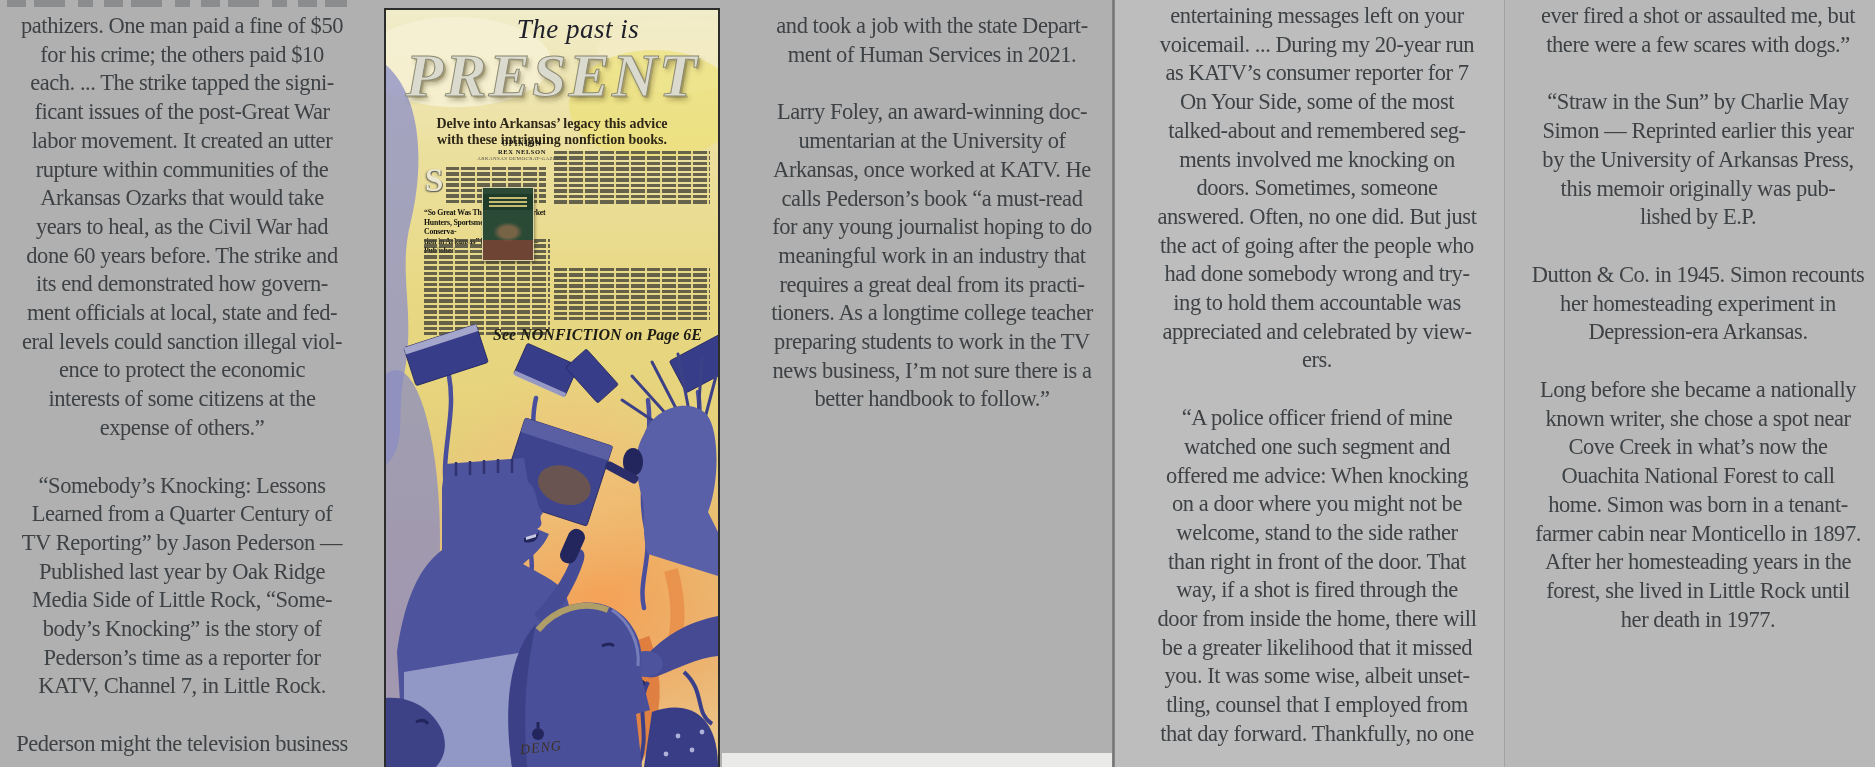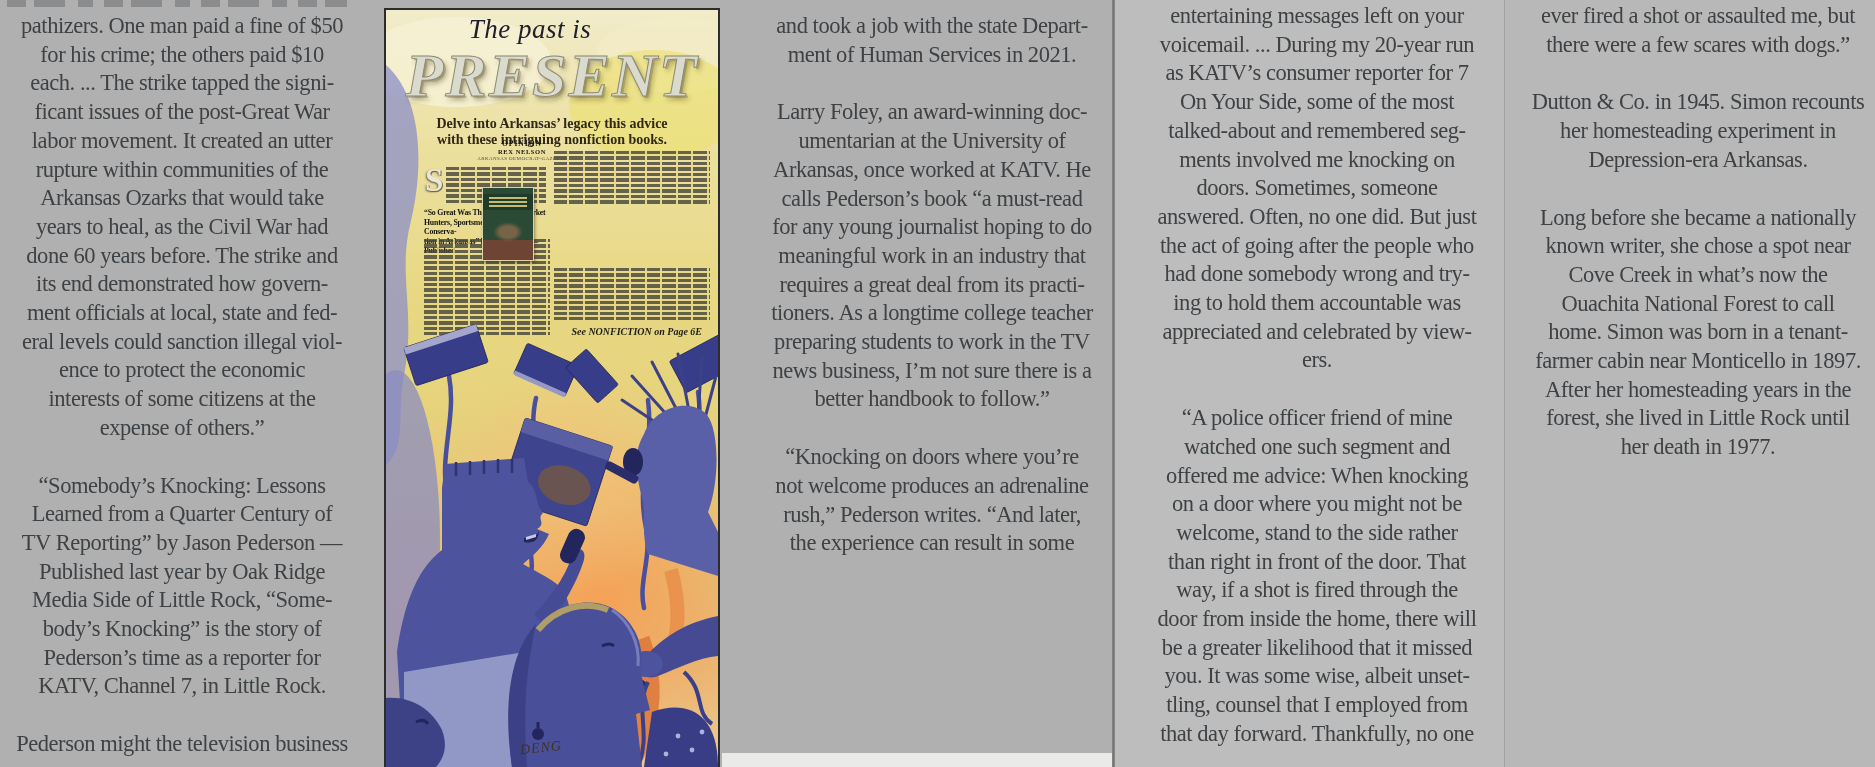--- a/index.html
+++ b/index.html
@@ -31,41 +31,41 @@
     background:repeating-linear-gradient(90deg,#5d6064 0 19px,transparent 19px 27px,#5d6064 27px 58px,transparent 58px 71px,#5d6064 71px 86px,transparent 86px 97px);}
 
   
   .poster{position:absolute;left:384px;top:8px;width:336px;height:759px;
     box-sizing:border-box;border:2px solid #2c2c2c;border-bottom:none;
     background:#e8db8d;overflow:hidden;}
   .poster svg{position:absolute;left:0;top:0;pointer-events:none;}
   .p-layer{position:absolute;left:0;top:0;width:332px;height:757px;}
 
   .p-kicker{position:absolute;left:0;top:4px;width:288px;text-align:center;
-    font-style:italic;font-size:27px;color:#20202b;letter-spacing:.5px;}
+    font-style:italic;font-size:27px;color:#20202b;letter-spacing:.5px;padding-left:48px;}
   .p-title{position:absolute;left:0;top:30px;width:332px;text-align:center;
     font-style:italic;font-size:62px;font-weight:bold;letter-spacing:2px;
     color:#dadace;-webkit-text-stroke:1px #8c8a72;
     text-shadow:2px 2px 0 rgba(120,110,70,.35), 3px 4px 5px rgba(70,60,20,.4);}
   .p-subtitle{position:absolute;left:0;top:106px;width:332px;text-align:center;
     font-weight:bold;font-size:14px;line-height:15.5px;color:#2f2818;white-space:pre-line;}
   .p-opinion{position:absolute;left:0;top:130px;width:222px;text-align:center;color:#161616;margin-left:25px;}
   .p-opinion .op{font-weight:bold;font-size:7.5px;letter-spacing:1px;line-height:8px;}
   .p-opinion .by{font-weight:bold;font-size:6.5px;letter-spacing:.6px;line-height:7.5px;}
   .p-opinion .org{font-size:5px;letter-spacing:.4px;line-height:6px;color:#4a4a42;}
   .p-dropcap{position:absolute;left:39px;top:155px;font-size:33px;line-height:30px;
     color:#ece7cf;text-shadow:1px 1px 0 #6a6a5a,-1px 1px 2px #6a6a5a;font-weight:bold;}
   .greek{position:absolute;opacity:.8;
     background-image:
       repeating-linear-gradient(90deg,rgba(232,219,141,0) 0 13px,rgba(232,219,141,.95) 13px 15px,rgba(232,219,141,0) 15px 29px,rgba(232,219,141,.95) 29px 31px),
       repeating-linear-gradient(180deg,#45443a 0 3.1px,transparent 3.1px 5.5px);}
   .p-heading{position:absolute;left:38px;top:198px;width:126px;
     font-weight:bold;font-size:7.8px;line-height:9.6px;color:#14140f;white-space:pre-line;letter-spacing:-.2px;}
   .p-jump{position:absolute;right:16px;top:316px;font-style:italic;font-weight:bold;
-    font-size:10px;color:#1d1d16;}
+    font-size:16px;color:#1d1d16;}
   .book-cover{position:absolute;left:96px;top:177px;width:52px;height:74px;
     border:1px solid #d9d2a6;box-sizing:border-box;
     background:linear-gradient(180deg,#2a4a35 0 8%, #1f3b2a 8% 30%, #2a4a35 30% 72%, #6e4434 72% 100%);
     box-shadow:1px 2px 3px rgba(60,50,20,.5);}
   .book-cover:before{content:"";position:absolute;left:6px;top:9px;width:38px;height:12px;
     background:repeating-linear-gradient(180deg,#d8c87a 0 2px,transparent 2px 4px);opacity:.9;}
   .book-cover:after{content:"";position:absolute;left:10px;top:34px;width:30px;height:20px;
     background:radial-gradient(ellipse at center,#8a6a4a 0 40%,rgba(138,106,74,0) 70%);opacity:.8;}
   .p-signature{position:absolute;left:134px;top:730px;transform:rotate(-6deg);
     font-style:italic;font-size:14px;color:#3c2e13;opacity:.85;letter-spacing:1px;}
@@ -116,24 +116,20 @@
 umentarian at the University of
 Arkansas, once worked at KATV. He
 calls Pederson’s book “a must-read
 for any young journalist hoping to do
 meaningful work in an industry that
 requires a great deal from its practi-
 tioners. As a longtime college teacher
 preparing students to work in the TV
 news business, I’m not sure there is a
 better handbook to follow.”</p>
-      <p class="para">“Knocking on doors where you’re
-not welcome produces an adrenaline
-rush,” Pederson writes. “And later,
-the experience can result in some</p>
     </div>
   <div class="text-col" id="col4">
       <p class="para">entertaining messages left on your
 voicemail. ... During my 20-year run
 as KATV’s consumer reporter for 7
 On Your Side, some of the most
 talked-about and remembered seg-
 ments involved me knocking on
 doors. Sometimes, someone
 answered. Often, no one did. But just
@@ -151,20 +147,25 @@
 way, if a shot is fired through the
 door from inside the home, there will
 be a greater likelihood that it missed
 you. It was some wise, albeit unset-
 tling, counsel that I employed from
 that day forward. Thankfully, no one</p>
     </div>
   <div class="text-col" id="col5">
       <p class="para">ever fired a shot or assaulted me, but
 there were a few scares with dogs.”</p>
+      <p class="para">“Straw in the Sun” by Charlie May
+Simon — Reprinted earlier this year
+by the University of Arkansas Press,
+this memoir originally was pub-
+lished by E.P.</p>
       <p class="para">Dutton &amp; Co. in 1945. Simon recounts
 her homesteading experiment in
 Depression-era Arkansas.</p>
       <p class="para">Long before she became a nationally
 known writer, she chose a spot near
 Cove Creek in what’s now the
 Ouachita National Forest to call
 home. Simon was born in a tenant-
 farmer cabin near Monticello in 1897.
 After her homesteading years in the

